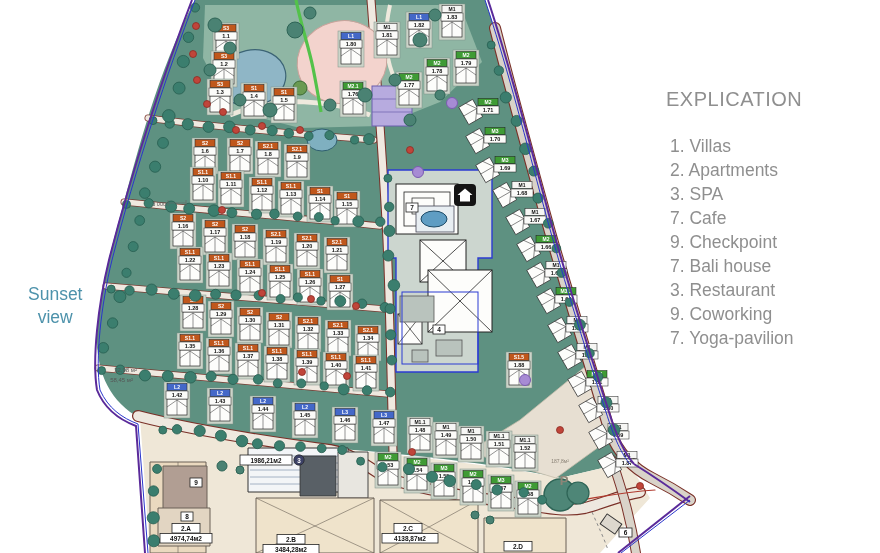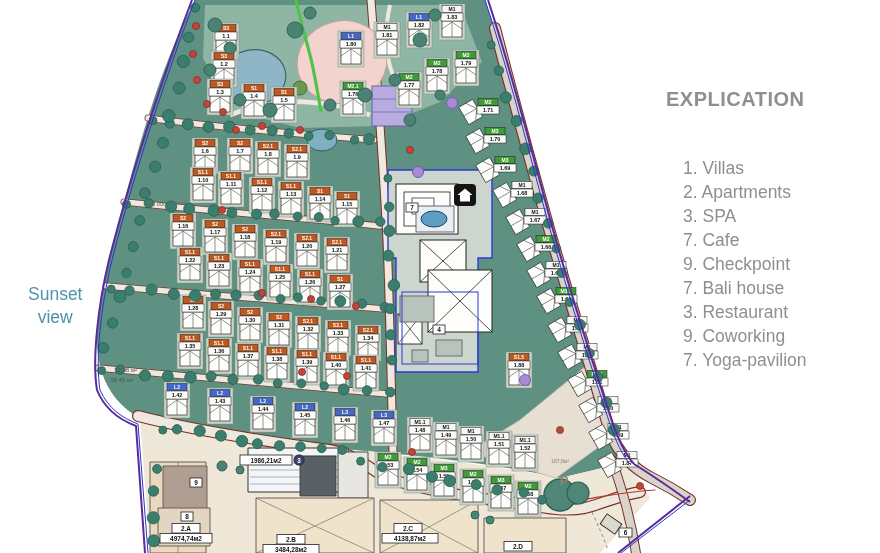--- a/index.html
+++ b/index.html
@@ -1,21 +1,21 @@
 <!DOCTYPE html>
 <html><head>
 <meta charset="utf-8">
 <style>
   html,body{margin:0;padding:0;background:#fff;}
   #stage{position:relative;width:880px;height:553px;background:#ffffff;overflow:hidden;
          font-family:"Liberation Sans",sans-serif;}
   #map{position:absolute;left:0;top:0;}
   .legend{position:absolute;left:666px;top:88px;color:#8f8f8f;}
-  .legend-title{font-size:20px;font-weight:700;letter-spacing:.5px;margin-bottom:45px;}
-  .legend ul{list-style:none;margin:17px;padding:0;}
+  .legend-title{font-size:20px;font-weight:400;letter-spacing:.5px;margin-bottom:23px;text-align:center;}
+  .legend ul{list-style:none;margin:4px;padding:0;}
   .legend li{font-size:17.5px;line-height:24px;font-weight:400;}
   .sunset{position:absolute;left:28px;top:283px;color:#4d92ab;font-size:17.5px;line-height:1.32;text-align:center;}
   svg text{font-family:"Liberation Sans",sans-serif;}
 </style>
 </head>
 <body>
 
 <div id="stage">
 
 <svg id="map" width="880" height="553" viewBox="0 0 880 553">

